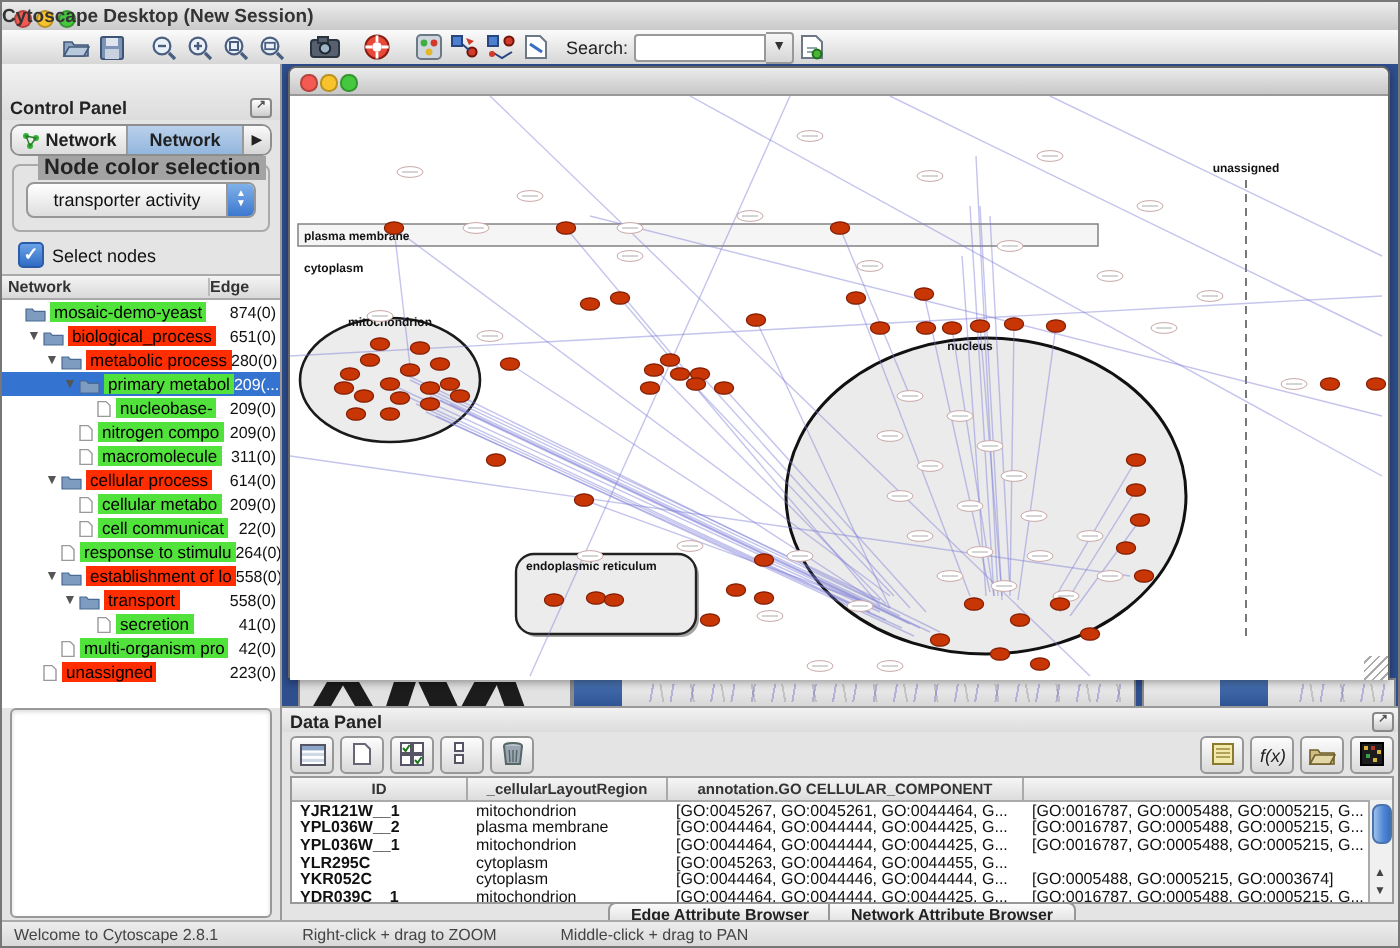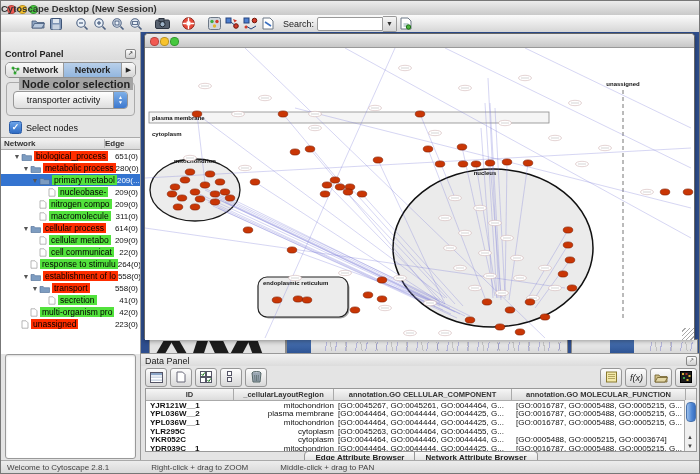--- a/index.html
+++ b/index.html
@@ -59,29 +59,29 @@
   #netbar{height:13px;background:linear-gradient(#ebebeb,#c7c7c7);border-bottom:1px solid #999;border-radius:4px 4px 0 0;position:relative;}
   #netbar .tl{top:3px;width:6.5px;height:6.5px;}
   #netbar .t-red{left:5px;background:#f25a52;}
   #netbar .t-yel{left:15px;background:#f8c32c;}
   #netbar .t-grn{left:25px;background:#46c83e;}
   #netbar .ttl{position:absolute;left:0;right:0;top:1px;text-align:center;font-size:8.5px;font-weight:bold;color:#333;margin-top:29px;}
   #canvas{position:relative;width:549px;height:292px;overflow:hidden;background:#fff;}
   #grip{position:absolute;right:0;bottom:0;width:12px;height:12px;background:repeating-linear-gradient(135deg,transparent 0 2px,#aaa 2px 3px);}
   
   #dpanel{position:absolute;left:140px;top:352px;width:560px;height:110px;background:#e4e4e4;box-sizing:border-box;border-top:1px solid #999;}
-  #dp-head{height:11px;display:flex;align-items:center;font-size:9px;font-weight:normal;color:#222;padding:1px 4px 0;background:linear-gradient(#f2f2f2,#dcdcdc);}
+  #dp-head{height:11px;display:flex;align-items:center;font-size:9px;font-weight:bold;color:#222;padding:1px 4px 0;background:linear-gradient(#f2f2f2,#dcdcdc);}
   #dp-tools{height:22px;display:flex;align-items:center;padding:0 4px;gap:3px;}
   .dbtn{width:20px;height:17px;border:1px solid #979797;border-radius:3px;background:linear-gradient(#fcfcfc,#d9d9d9);display:flex;align-items:center;justify-content:center;}
   .dsp{flex:1;}
   #dp-table{position:absolute;left:4px;right:4px;top:34px;height:62px;background:#fff;border:1px solid #999;overflow:hidden;}
   #dp-cols{display:flex;height:11px;background:linear-gradient(#f6f6f6,#dcdcdc);border-bottom:1px solid #aaa;font-size:7.5px;font-weight:bold;color:#333;}
   #dp-cols .hc{border-right:1px solid #aaa;display:flex;align-items:center;justify-content:center;overflow:hidden;white-space:nowrap;box-sizing:border-box;}
   .w-id{width:88px;flex:none;}
-  .w-rg{width:100px;flex:none;text-align:right;}
+  .w-rg{width:100px;flex:none;}
   .w-cc{width:178px;flex:none;}
   .w-mf{width:174px;flex:none;}
   .drow{display:flex;height:8.6px;align-items:center;font-size:8px;color:#111;white-space:nowrap;}
   .drow .dc{overflow:hidden;padding-left:4px;box-sizing:border-box;}
   .drow .dc.id{font-weight:bold;}
   #dp-scroll{position:absolute;right:0;top:11px;bottom:0;width:11px;background:#f0f0f0;border-left:1px solid #aaa;}
   #dp-thumb{position:absolute;left:1px;top:2px;width:8px;height:18px;border-radius:4px;background:linear-gradient(90deg,#9cc0ec,#4e86d4 60%,#3a6fc0);border:0.5px solid #4a74ae;}
   .sarr{position:absolute;left:0;width:10px;height:9px;font-size:6px;text-align:center;color:#444;line-height:9px;}
   
   #bottom-tabs{position:absolute;left:0;right:0;top:97px;height:13px;display:flex;justify-content:center;}
@@ -242,20 +242,31 @@
     </div>
     <div id="chkrow">
       <span id="chk">✓</span>
       <span id="chk-lbl">Select nodes</span>
     </div>
     <div id="tree-hd">
       <span class="c1">Network</span>
       <span class="c2">Edge</span>
     </div>
     <div id="tree-rows">
+        <div class="trow">
+          <span class="tind" style="flex:none;width:3px"></span>
+          <span class="tarr"></span>
+          <span class="tico">
+            <svg width="11" height="9">
+              <path d="M1 2.5 h3.2 l1 1.2 h5.3 v4.8 h-9.5 z" fill="#7d9cc0" stroke="#4a6a94" stroke-width="0.6"></path>
+            </svg>
+          </span>
+          <span class="tlab green">mosaic-demo-yeast</span>
+          <span class="tval">874(0)</span>
+        </div>
         <div class="trow">
           <span class="tind" style="flex:none;width:12px"></span>
           <span class="tarr">▼</span>
           <span class="tico">
             <svg width="11" height="9">
               <path d="M1 2.5 h3.2 l1 1.2 h5.3 v4.8 h-9.5 z" fill="#7d9cc0" stroke="#4a6a94" stroke-width="0.6"></path>
             </svg>
           </span>
           <span class="tlab red">biological_process</span>
           <span class="tval">651(0)</span>
@@ -723,21 +734,20 @@
             <rect x="3" y="6" width="2" height="2" fill="#3aa04a"></rect>
             <rect x="6.5" y="8" width="2" height="2" fill="#d8b23a"></rect>
           </svg>
         </span>
     </div>
     <div id="dp-table">
       <div id="dp-cols">
         <span class="hc w-id">ID</span>
         <span class="hc w-rg">_cellularLayoutRegion</span>
         <span class="hc w-cc">annotation.GO CELLULAR_COMPONENT</span>
-        <span class="hc w-mf">annotation.GO MOLECULAR_FUNCTION</span>
       </div>
       <div id="dp-rows">
           <div class="drow">
             <span class="dc id w-id">YJR121W__1</span>
             <span class="dc w-rg">mitochondrion</span>
             <span class="dc w-cc">[GO:0045267, GO:0045261, GO:0044464, G...</span>
             <span class="dc w-mf">[GO:0016787, GO:0005488, GO:0005215, G...</span>
           </div>
           <div class="drow">
             <span class="dc id w-id">YPL036W__2</span>

